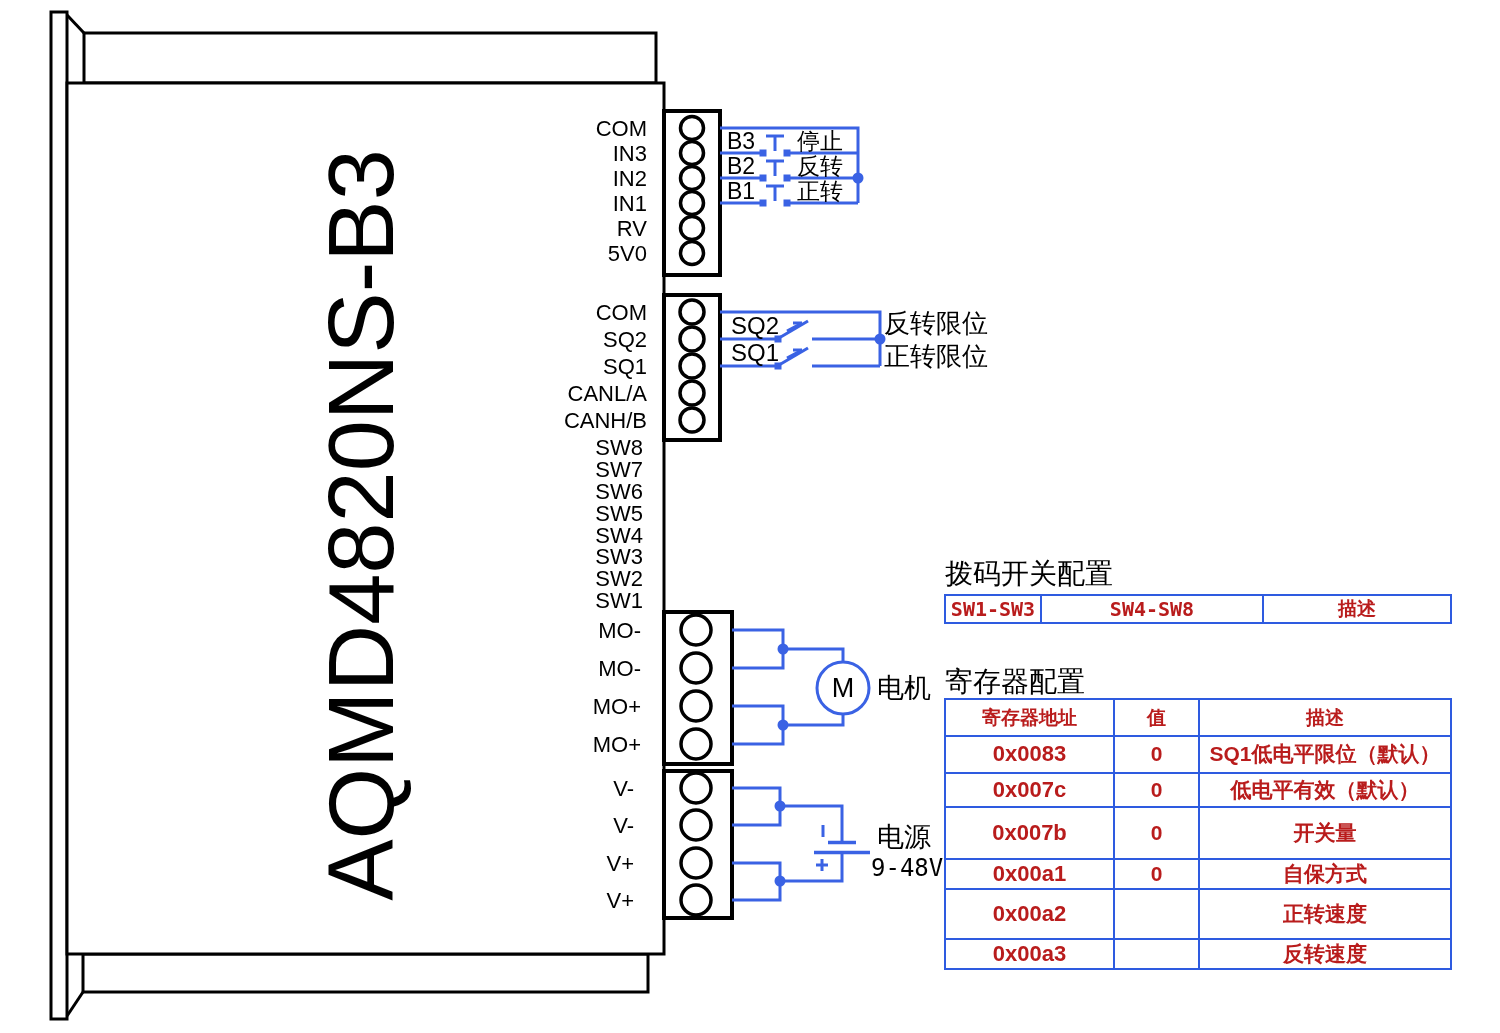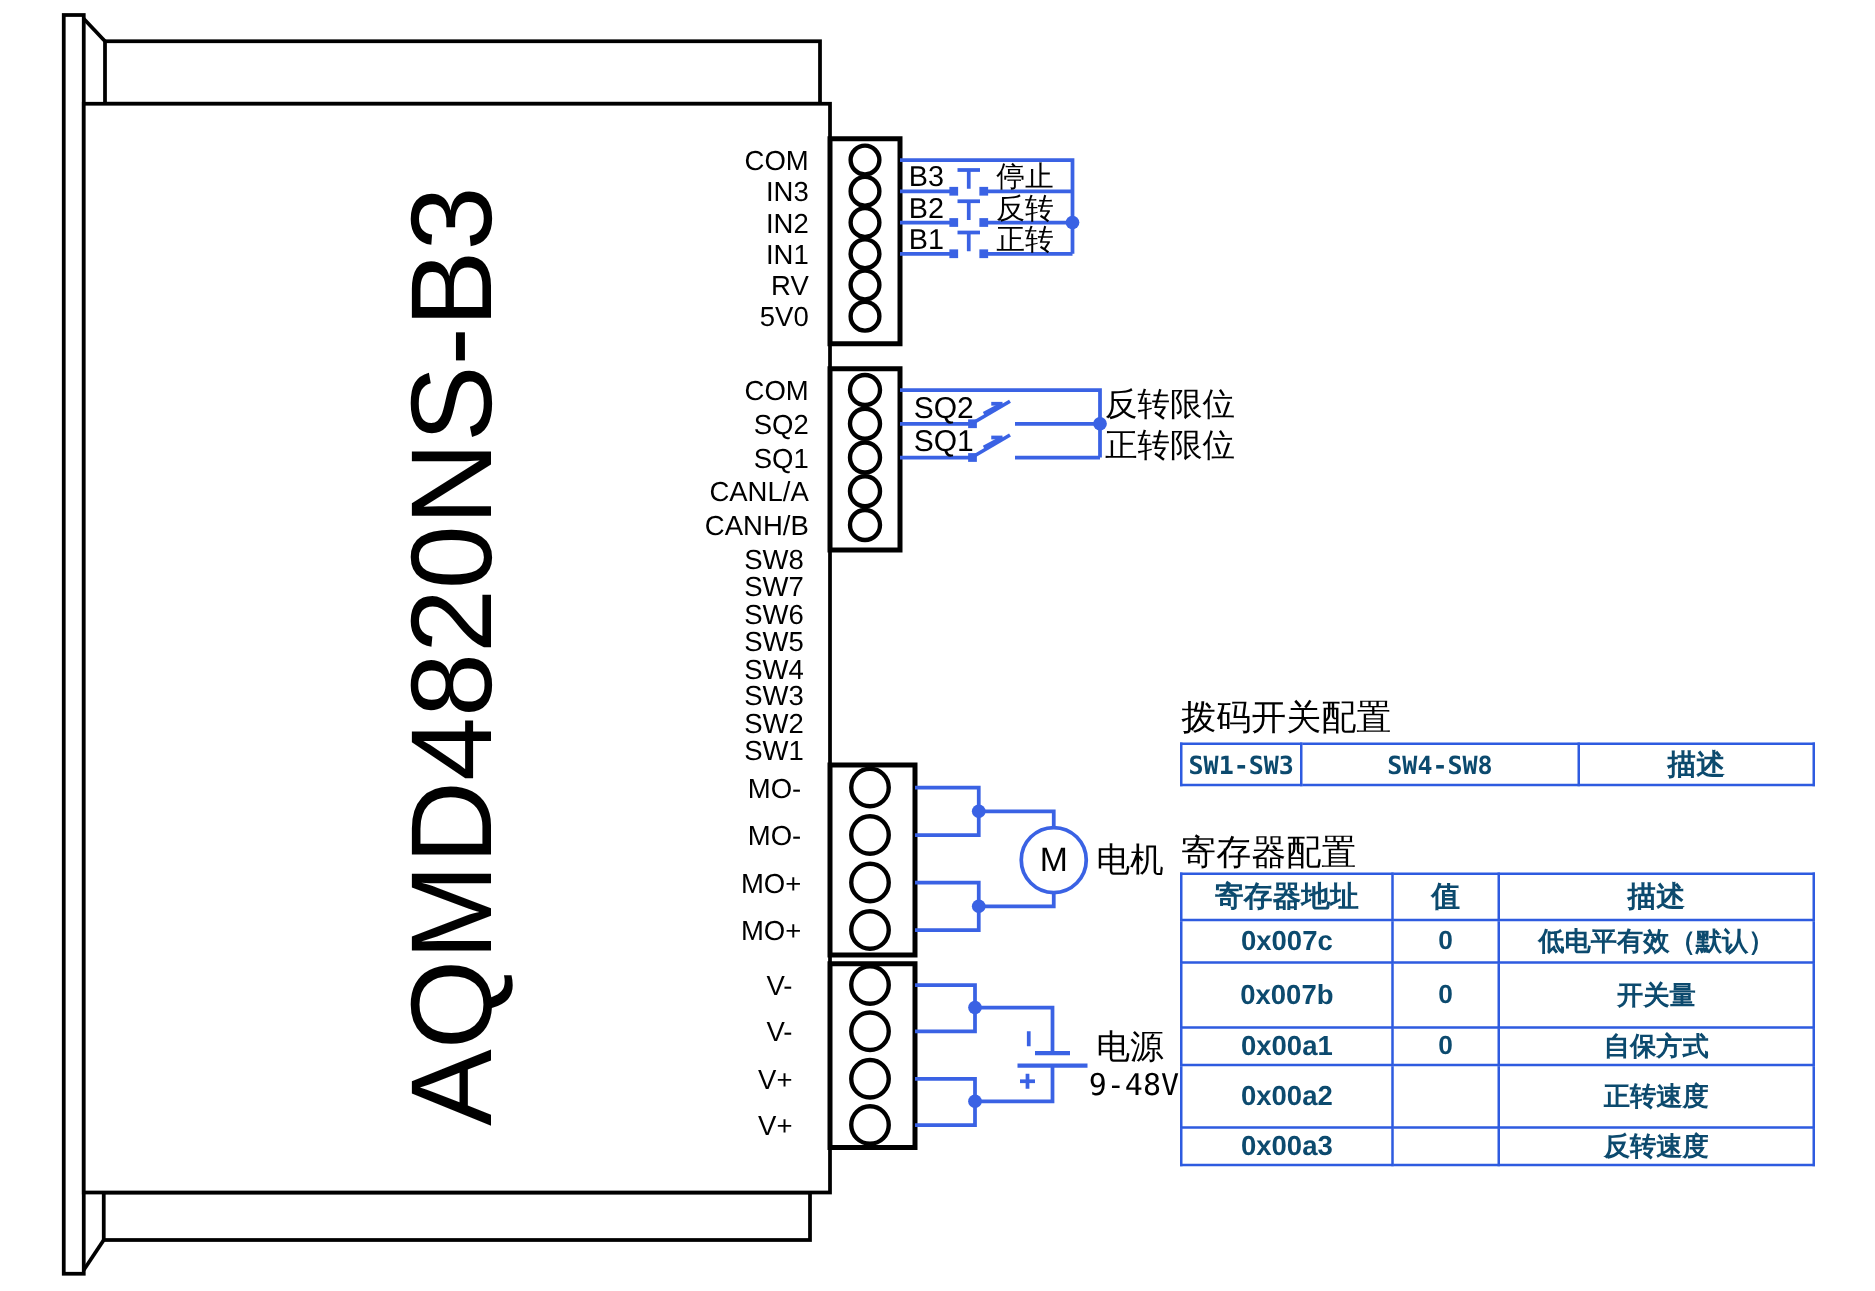--- a/index.html
+++ b/index.html
@@ -5,22 +5,22 @@
   html,body{margin:0;padding:0;background:#fff;}
   #stage{position:relative;width:1500px;height:1033px;background:#ffffff;overflow:hidden;
          font-family:"Liberation Sans",sans-serif;}
   #diagram-svg{position:absolute;left:0;top:0;}
 
   .tbl-title{position:absolute;font-size:28px;font-weight:normal;color:#000;
              font-family:"Liberation Sans",sans-serif;white-space:nowrap;}
   table.cfg{position:absolute;border-collapse:collapse;table-layout:fixed;
             font-family:"Liberation Sans",sans-serif;}
   table.cfg td,table.cfg th{border:2px solid #2E5BE0;text-align:center;vertical-align:middle;
-            padding:0;color:#0c4a6e;font-weight:bold;overflow:hidden;white-space:nowrap;}
-  table.cfg th{font-size:23px;}
+            padding:0;color:#b91c1c;font-weight:bold;overflow:hidden;white-space:nowrap;}
+  table.cfg th{font-size:19px;}
   table.cfg td{font-size:21px;}
   .mono{font-family:"DejaVu Sans Mono",monospace;font-size:20px !important;}
   .gapwords{word-spacing:7px;}
   .dense{font-size:19px !important;letter-spacing:-0.5px;}
   .addr{font-size:22px !important;}
 </style>
 </head>
 <body>
 
 <div id="stage">
@@ -226,20 +226,25 @@
         <col style="width:169px">
         <col style="width:85px">
         <col style="width:252px">
       </colgroup>
   <tbody>
         <tr style="height:37px">
     <th>寄存器地址</th>
     <th>值</th>
     <th>描述</th>
   </tr>
+  <tr style="height:36.5px">
+    <td class="addr">0x0083</td>
+    <td>0</td>
+    <td>SQ1低电平限位（默认）</td>
+  </tr>
   <tr style="height:34px">
     <td class="addr">0x007c</td>
     <td>0</td>
     <td>低电平有效（默认）</td>
   </tr>
   <tr style="height:52px">
     <td class="addr">0x007b</td>
     <td>0</td>
     <td>开关量</td>
   </tr>

